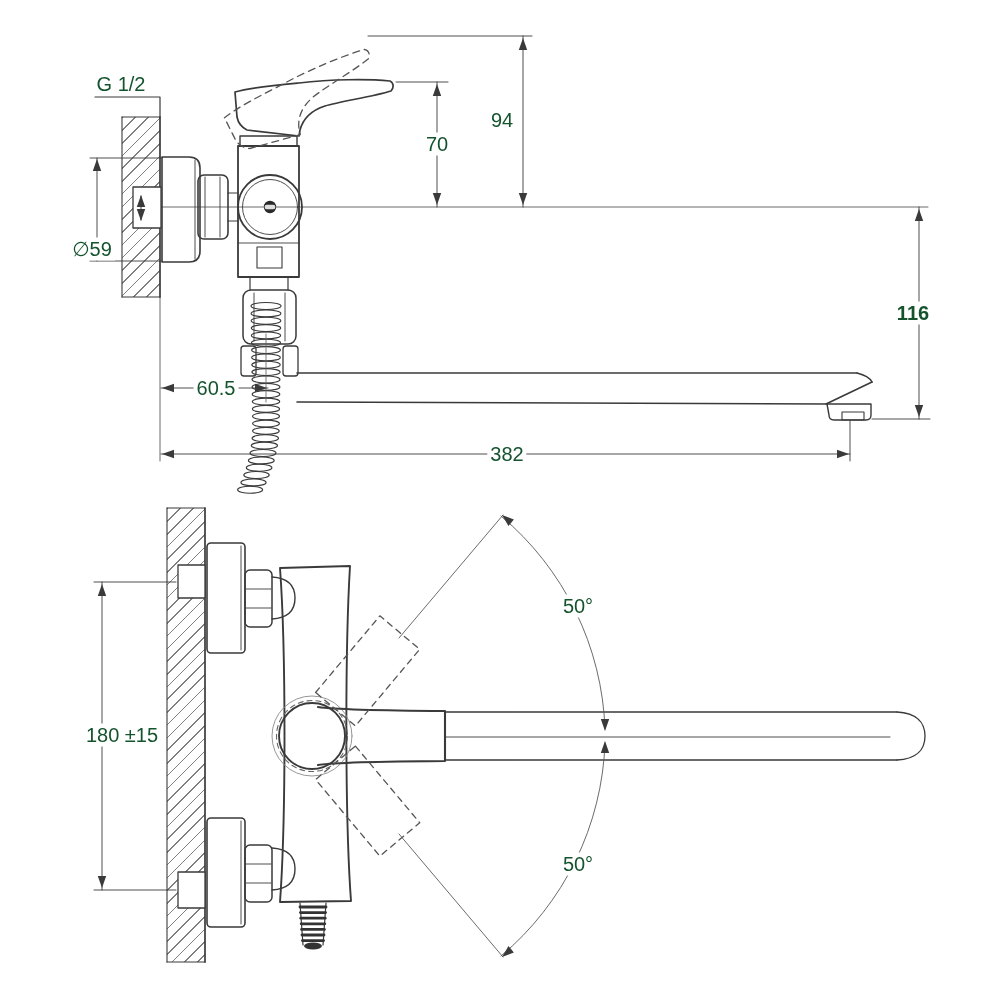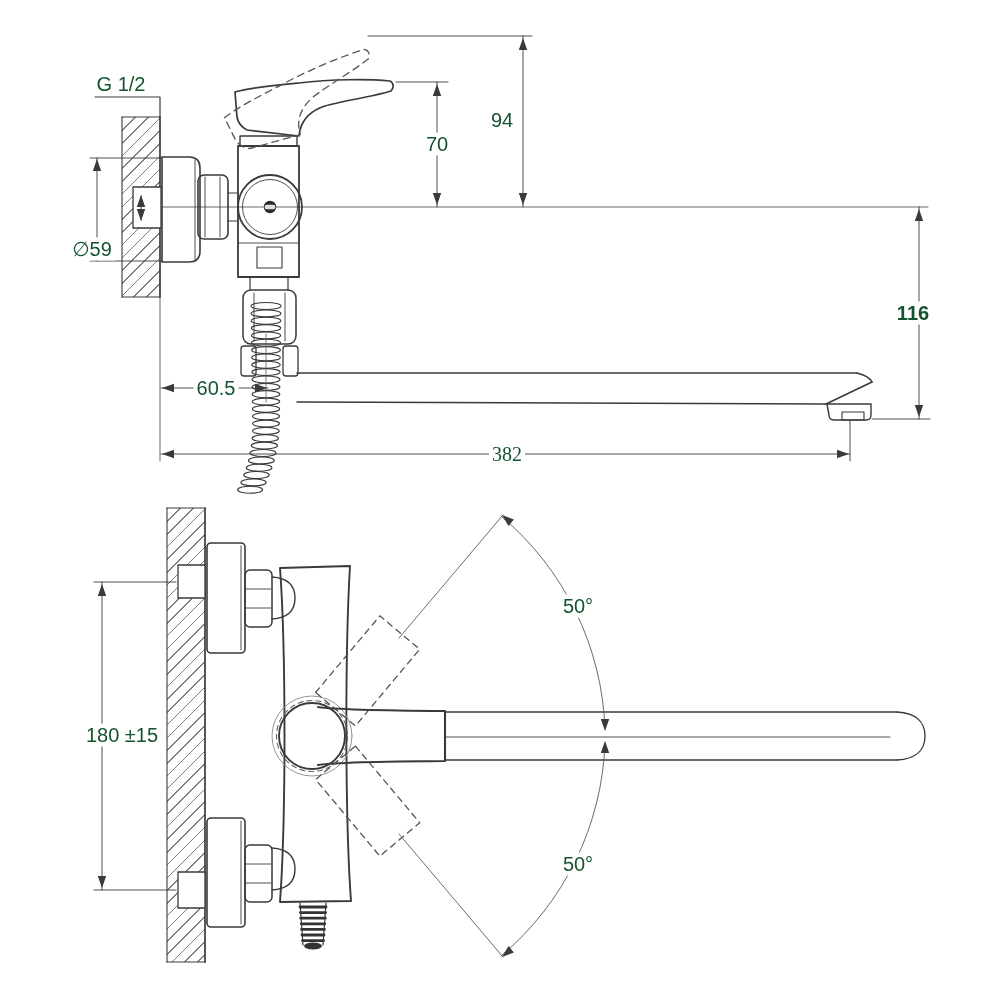--- a/index.html
+++ b/index.html
@@ -262,17 +262,17 @@
         <polygon points="0,0 -12,4.2 -12,-4.2" transform="translate(502,957) rotate(140)" fill="#3a3a3a"></polygon>
       </g>
   </svg>
 
   <div class="dim-label" style="left:121px;top:84px;background:transparent;">G 1/2</div>
   <div class="dim-label" style="left:92px;top:217px;margin-top:32px;">∅59</div>
   <div class="dim-label" style="left:437px;top:144px;">70</div>
   <div class="dim-label" style="left:502px;top:120px;">94</div>
   <div class="dim-label" style="left:913px;top:313px;font-weight:bold;">116</div>
   <div class="dim-label" style="left:216px;top:388px;">60.5</div>
-  <div class="dim-label" style="left:507px;top:454px;font-family:Liberation Serif, serif;">382</div>
+  <div class="dim-label" style="left:507px;top:454px;">382</div>
   <div class="dim-label" style="left:122px;top:735px;">180 ±15</div>
   <div class="dim-label" style="left:578px;top:606px;">50°</div>
   <div class="dim-label" style="left:578px;top:864px;">50°</div>
 </div>
 
 </body></html>

